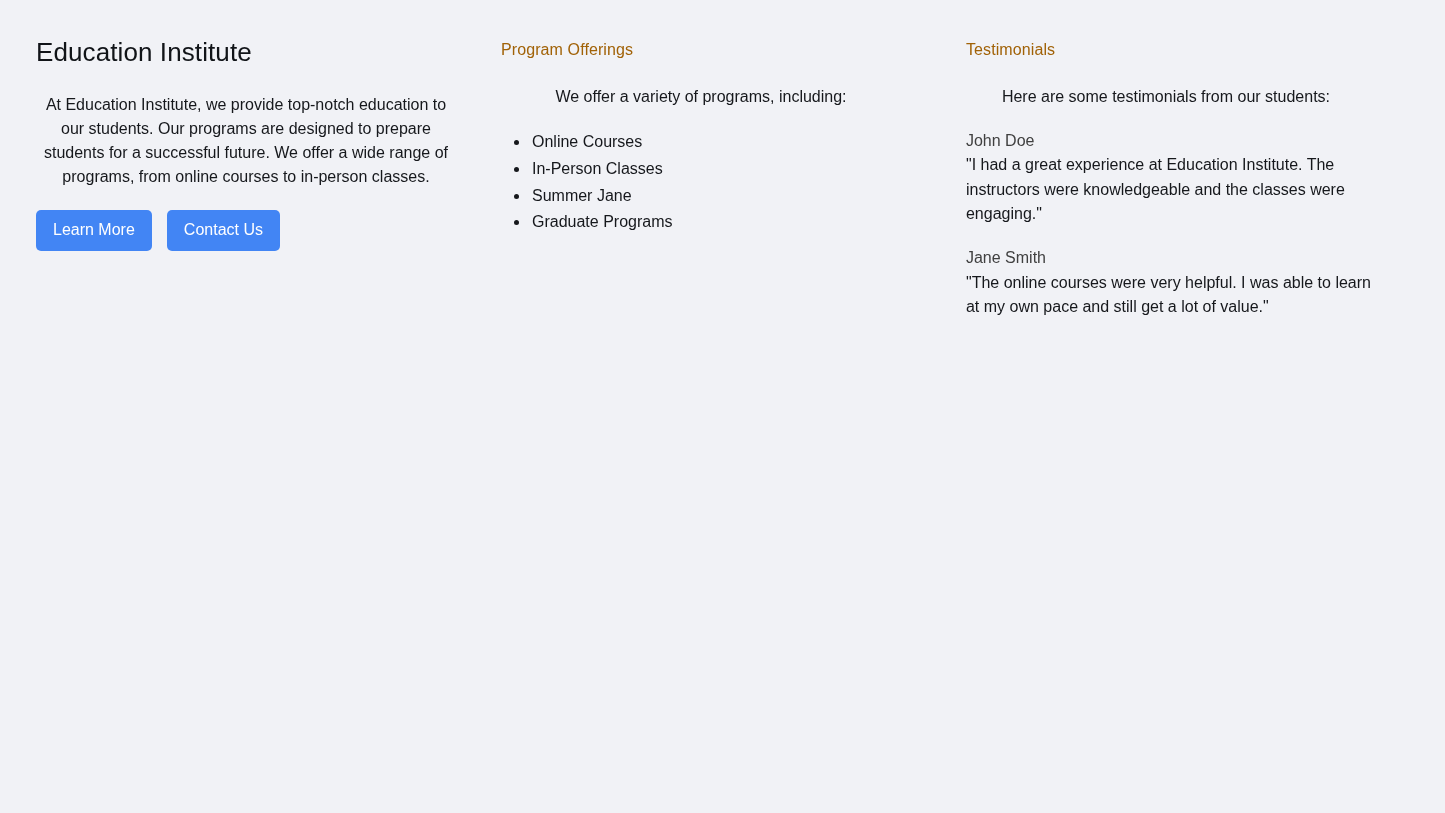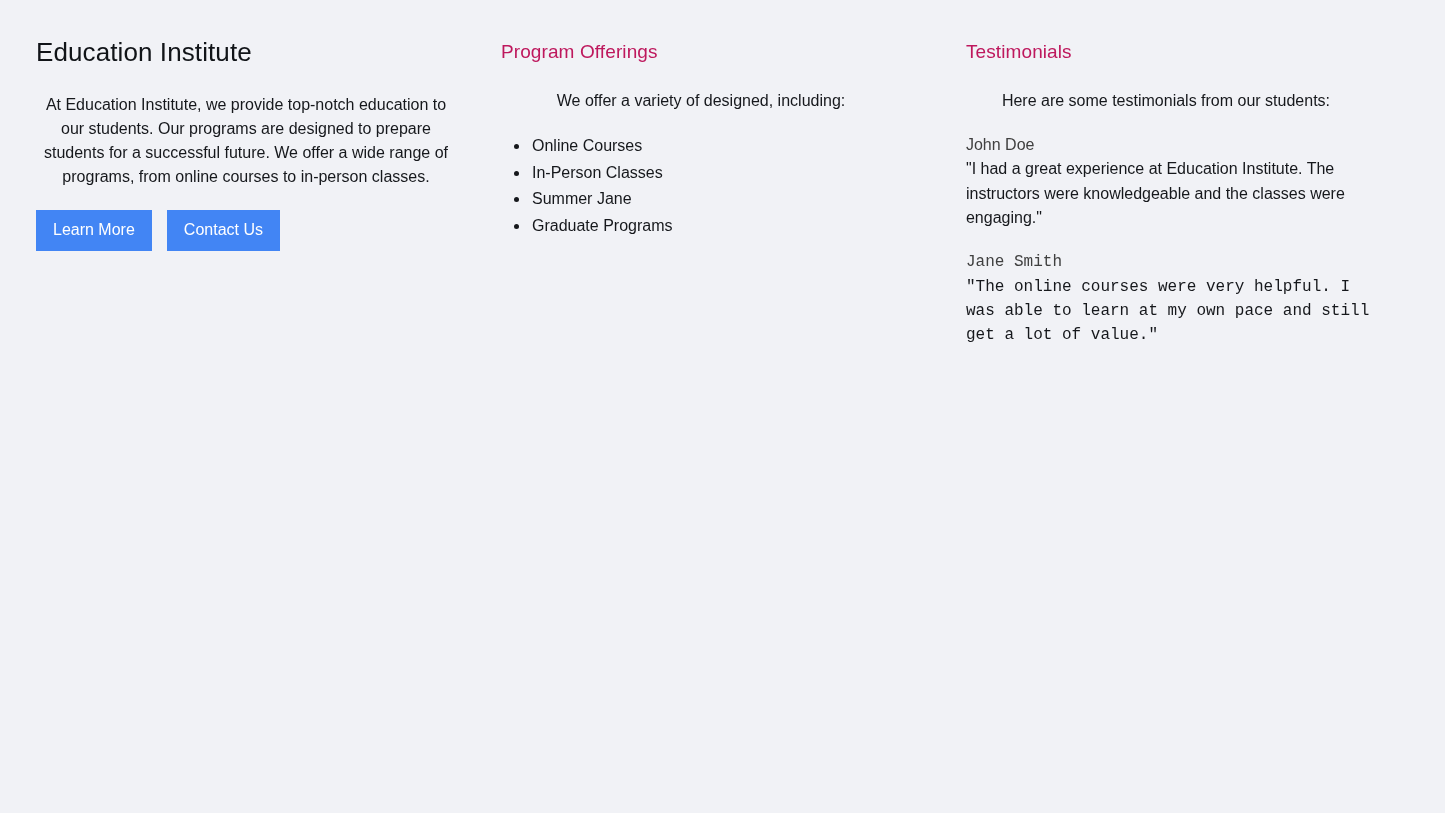--- a/index.html
+++ b/index.html
@@ -45,24 +45,24 @@
   h1.site-title {
     font-size: 26px;
     font-weight: 400;
     line-height: 1.25;
     color: #111418;
     margin: 0 0 24px 0;
     letter-spacing: 0.1px;
   }
 
   h2.col-title {
-    font-size: 19px;
+    font-size: 16px;
     font-weight: 400;
     line-height: 1.3;
-    color: #be185d;
+    color: #a16207;
     margin: 4px 0 24px 0;
     letter-spacing: 0.1px;
   }
 
   
   p.body-text {
     font-size: 16px;
     line-height: 1.52;
     color: #16181c;
     margin: 0 0 20px 0;
@@ -83,21 +83,21 @@
     margin-top: 4px;
   }
 
   button.cta {
     font-family: "Liberation Sans", sans-serif;
     font-size: 16px;
     line-height: 1;
     color: #ffffff;
     background: #4285f4;
     border: none;
-    border-radius: 0;
+    border-radius: 5px;
     padding: 12px 17px 13px 17px;
     cursor: pointer;
     white-space: nowrap;
   }
 
   
   ul.program-list {
     list-style: disc outside;
     margin: 12px;
     padding: 0 0 0 17px;
@@ -109,21 +109,20 @@
     padding-left: 2px;
   }
 
   
   .testimonial {
     margin: 0 0 20px 0;
     max-width: 410px;
   }
   .testimonial:last-child {
     margin-bottom: 0;
-    font-family: Liberation Mono, monospace;
   }
   .testimonial .name {
     font-size: 16px;
     line-height: 1.52;
     font-weight: 400;
     color: #404040;
     margin: 0;
   }
   .testimonial .quote {
     font-size: 16px;
@@ -148,21 +147,21 @@
           <button class="cta">Learn More</button>
           <button class="cta">Contact Us</button>
         </div>
       </div>
     </section>
 
     <section class="col col-2">
       <div class="col-inner">
         <h2 class="col-title">Program Offerings</h2>
 
-        <p class="body-text">We offer a variety of designed, including:</p>
+        <p class="body-text">We offer a variety of programs, including:</p>
 
         <ul class="program-list">
           <li>Online Courses</li>
           <li>In-Person Classes</li>
           <li>Summer Jane</li>
           <li>Graduate Programs</li>
         </ul>
       </div>
     </section>
 

